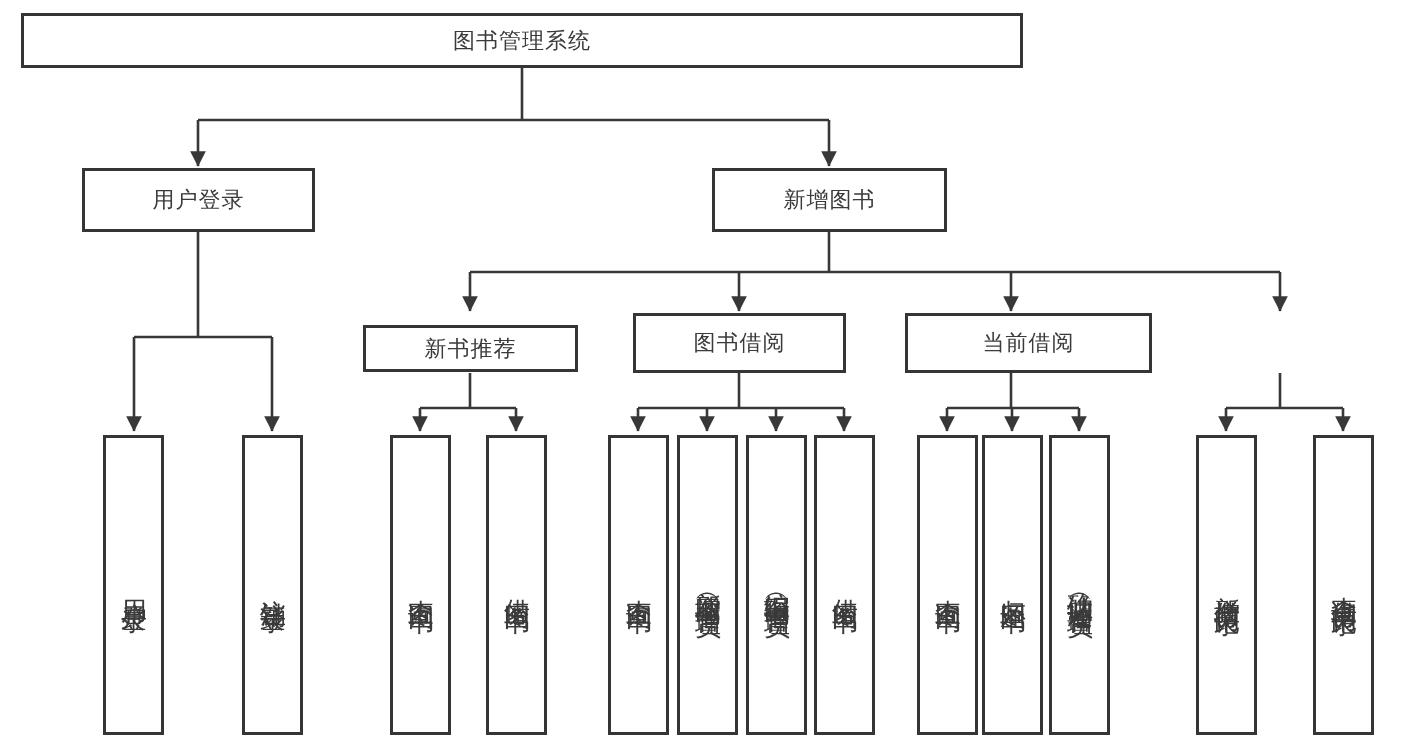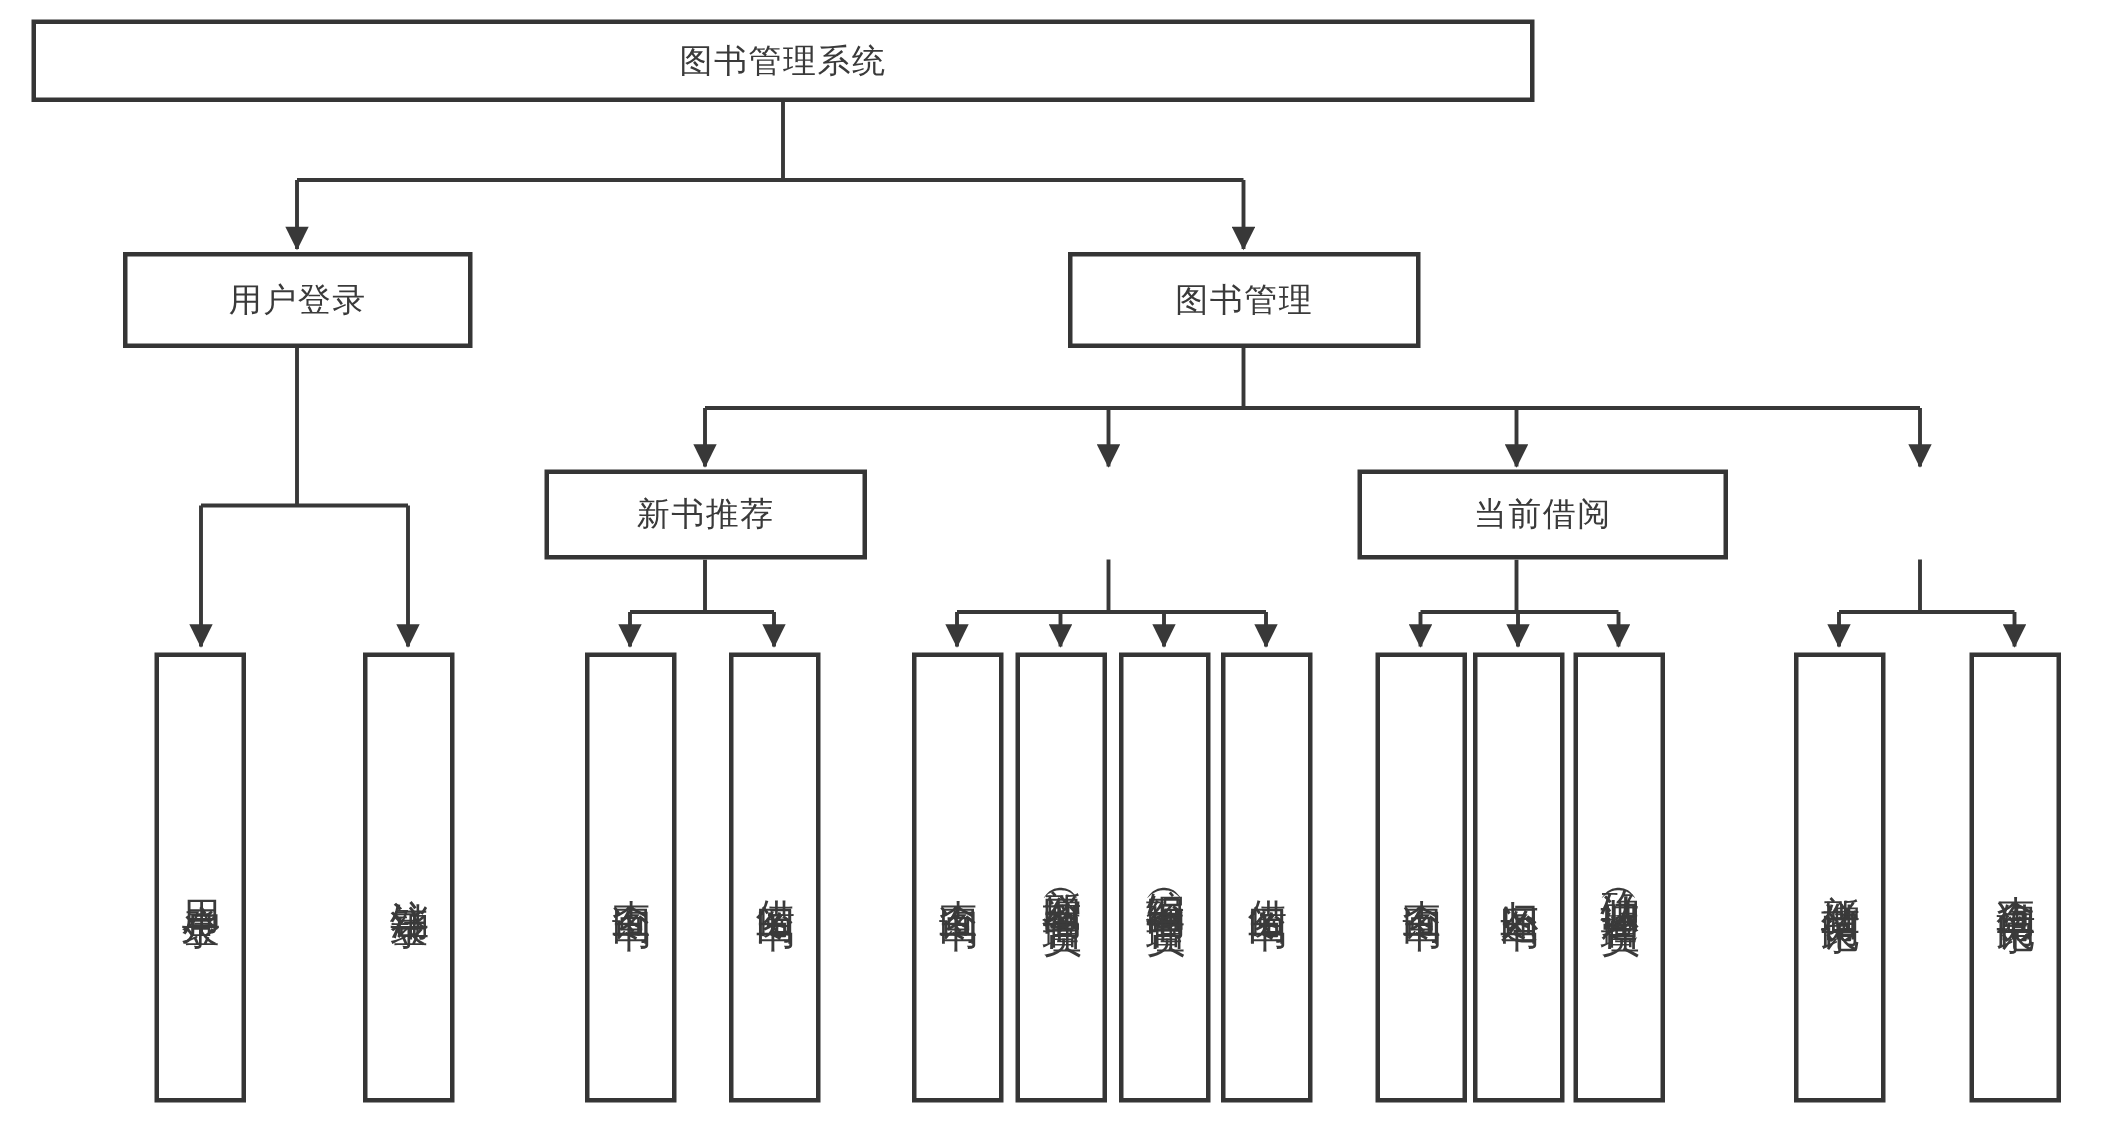--- a/index.html
+++ b/index.html
@@ -108,25 +108,28 @@
   </svg>
 
   <div class="node hnode" style="left:21px; top:13px; width:1002px; height:55px;">
     <span>图书管理系统</span>
   </div>
 
   <div class="node hnode" style="left:82px; top:168px; width:233px; height:64px;">
     <span>用户登录</span>
   </div>
   <div class="node hnode" style="left:712px; top:168px; width:235px; height:64px;">
-    <span>图书管理</span>
+    <span>新增图书</span>
   </div>
 
-  <div class="node hnode" style="left:363px; top:313px; width:215px; height:60px;">
+  <div class="node hnode" style="left:363px; top:325px; width:215px; height:47px;">
     <span>新书推荐</span>
+  </div>
+  <div class="node hnode" style="left:633px; top:313px; width:213px; height:60px;">
+    <span>图书借阅</span>
   </div>
   <div class="node hnode" style="left:905px; top:313px; width:247px; height:60px;">
     <span>当前借阅</span>
   </div>
 
   <div class="node vnode" style="left:103px;">
     <span class="vtext">用户登录</span>
   </div>
   <div class="node vnode" style="left:242px;">
     <span class="vtext">注销登录</span>

